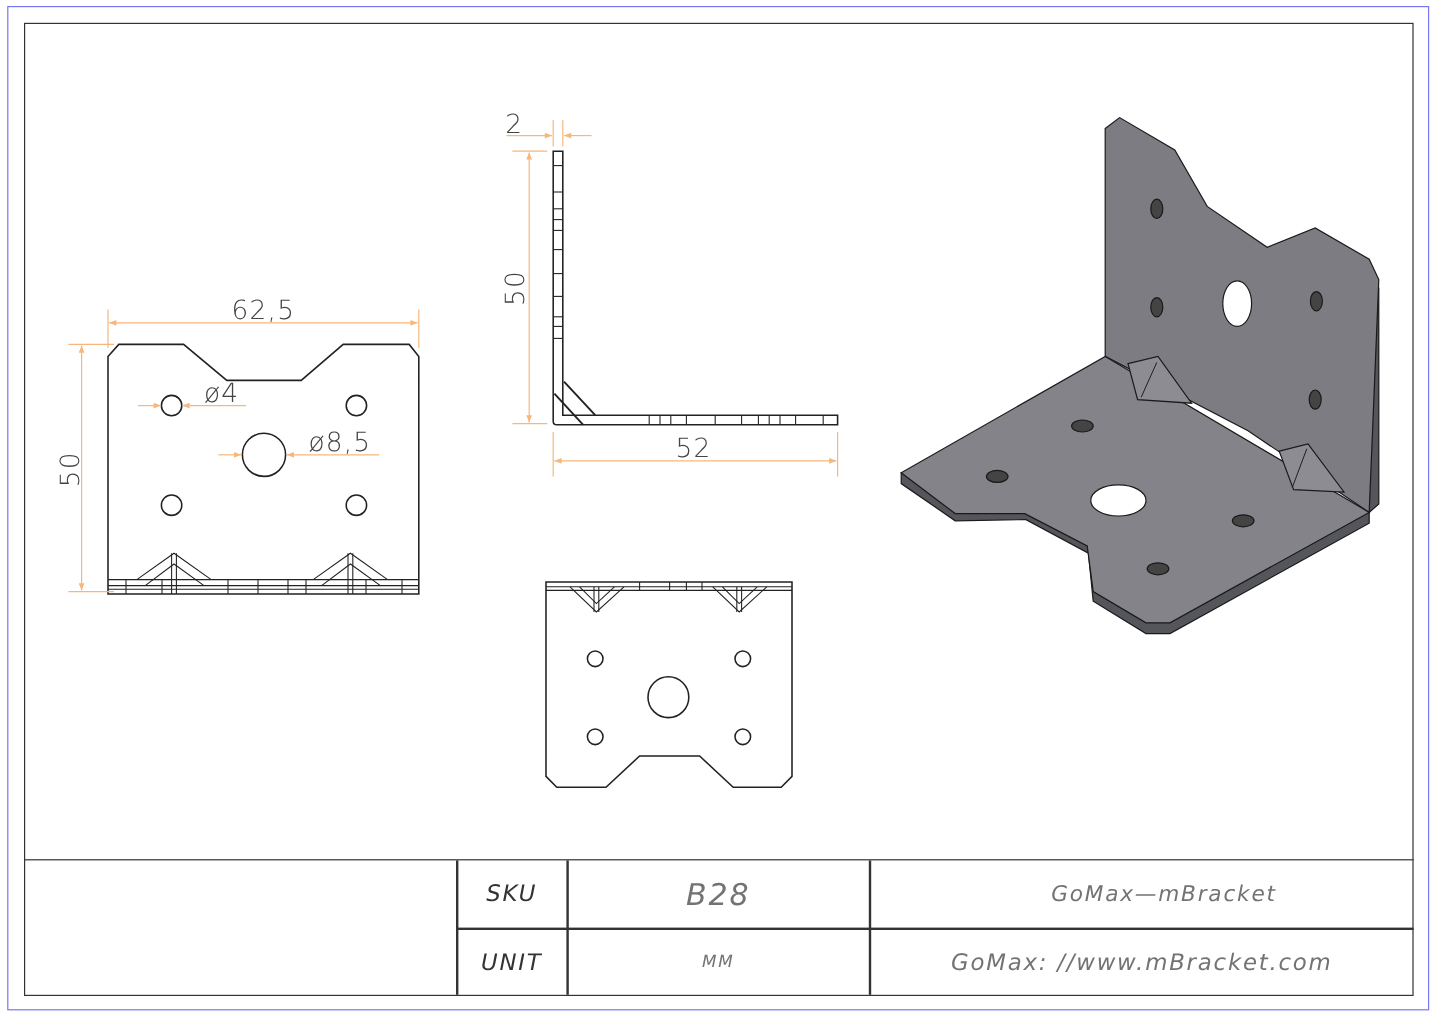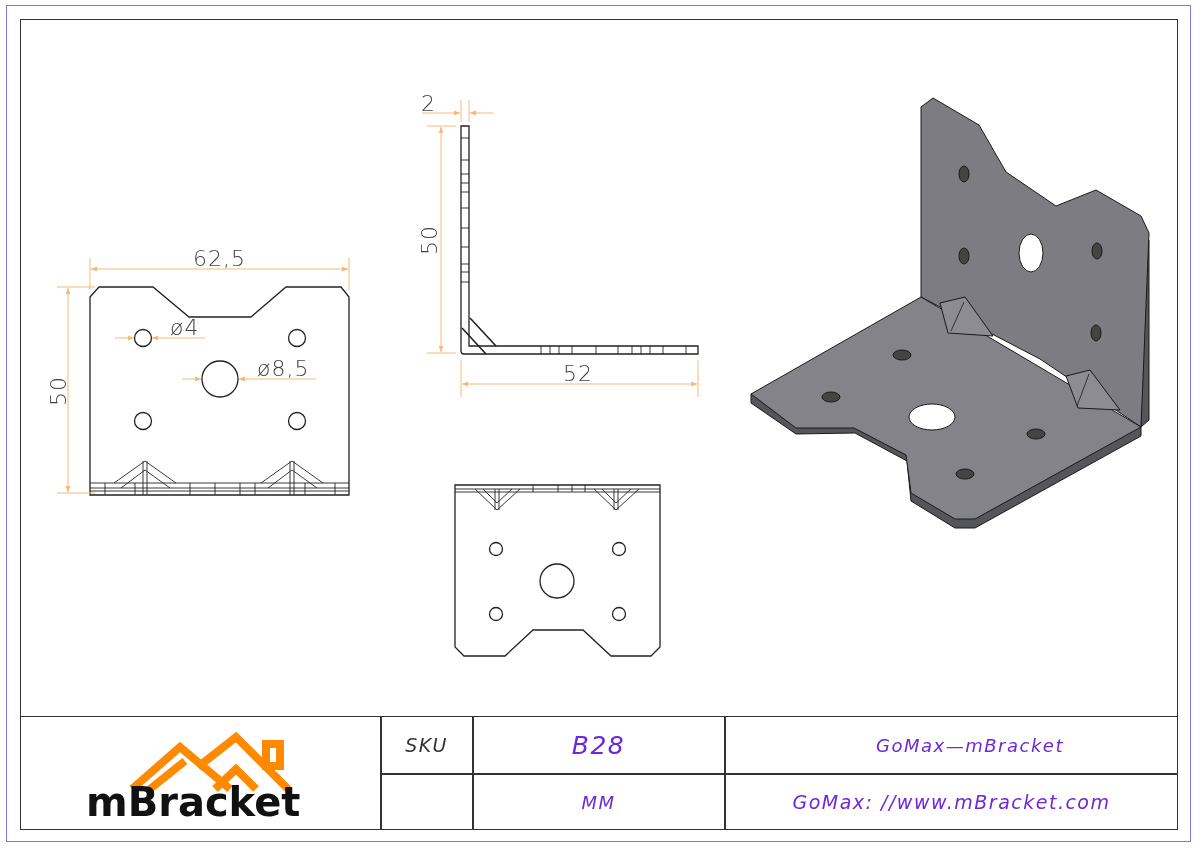--- a/index.html
+++ b/index.html
@@ -14,21 +14,21 @@
     .dim-text { font-family: "DejaVu Sans", sans-serif; font-size: 22px; fill: #444;
                 font-weight: 200; letter-spacing: 1px; }
     .title-block { position: absolute; left: 20px; top: 716px; width: 1158px; height: 114px;
                    border-top: 1.5px solid #333; box-sizing: border-box; }
     .tb-cell { position: absolute; box-sizing: border-box; display: flex;
                align-items: center; justify-content: center;
                font-family: "DejaVu Sans", sans-serif; letter-spacing: 1.5px; font-style: italic; }
     .tb-vline { position: absolute; top: 0; width: 1.5px; height: 112px; background: #333; }
     .tb-hline { position: absolute; left: 361px; height: 1.5px; width: 797px; background: #333; top: 56px; }
     .lbl { color: #333; font-size: 19px; font-weight: 300; }
-    .val { color: #6d28d9; }
+    .val { color: #737373; }
     .logo { position: absolute; left: 0; top: 0; width: 361px; height: 112px; }
     .logo-text { position: absolute; left: 66px; top: 62px; font-size: 40px; font-weight: bold;
                  color: #111; letter-spacing: 0px; font-family: "DejaVu Sans", sans-serif; }
   </style>
 </head>
 <body>
 
 <div class="sheet">
   <div class="outer-frame"></div>
   <div class="inner-frame"></div>
@@ -180,37 +180,26 @@
 
       <ellipse cx="902" cy="355" rx="9" ry="5" fill="#444"></ellipse>
       <ellipse cx="831" cy="397" rx="9" ry="5" fill="#444"></ellipse>
       <ellipse cx="1036" cy="434" rx="9" ry="5" fill="#444"></ellipse>
       <ellipse cx="965" cy="474" rx="9" ry="5" fill="#444"></ellipse>
       <ellipse cx="932" cy="417" rx="23" ry="13" fill="#ffffff"></ellipse>
     </g>
   </svg>
 
   <div class="title-block">
-    <div class="logo">
-      <svg width="361" height="112" viewBox="0 0 361 112">
-        <g fill="none" stroke="#ff8a00" stroke-width="8" stroke-linejoin="miter">
-          <polyline points="112,72 160,30 210,72"></polyline>
-          <polyline points="178,50 216,20 268,72"></polyline>
-          <polyline points="130,72 165,44"></polyline>
-          <polyline points="195,72 216,52 236,72"></polyline>
-          <rect x="246" y="27" width="14" height="22"></rect>
-        </g>
-      </svg>
-      <div class="logo-text">mBracket</div>
-    </div>
     <div class="tb-vline" style="left:360px"></div>
     <div class="tb-vline" style="left:452px"></div>
     <div class="tb-vline" style="left:704px"></div>
     <div class="tb-hline"></div>
 
     <div class="tb-cell lbl" style="left:361px;top:0;width:91px;height:56px">SKU</div>
     <div class="tb-cell val" style="left:453px;top:0;width:251px;height:56px;font-size:25px">B28</div>
     <div class="tb-cell val" style="left:705px;top:0;width:490px;height:56px;font-size:18px">GoMax—mBracket</div>
 
-    <div class="tb-cell val" style="left:453px;top:57px;width:251px;height:56px;font-size:18px">MM</div>
+    <div class="tb-cell lbl" style="left:361px;top:57px;width:91px;height:56px">UNIT</div>
+    <div class="tb-cell val" style="left:453px;top:57px;width:251px;height:56px;font-size:14px">MM</div>
     <div class="tb-cell val" style="left:705px;top:57px;width:453px;height:56px;font-size:19px">GoMax: //www.mBracket.com</div>
   </div>
 </div>
 
 </body></html>

